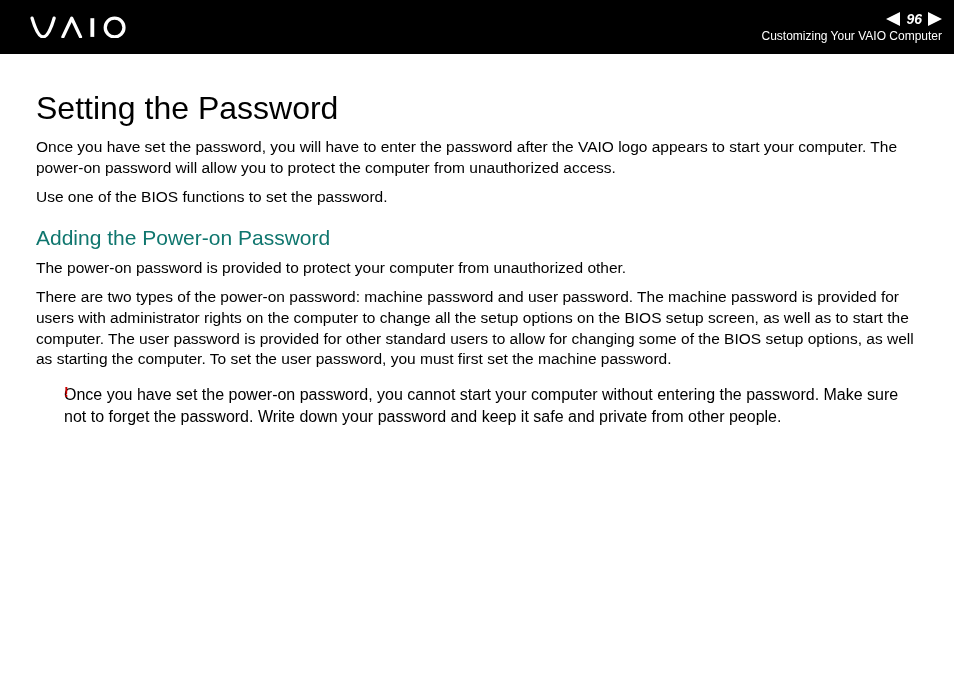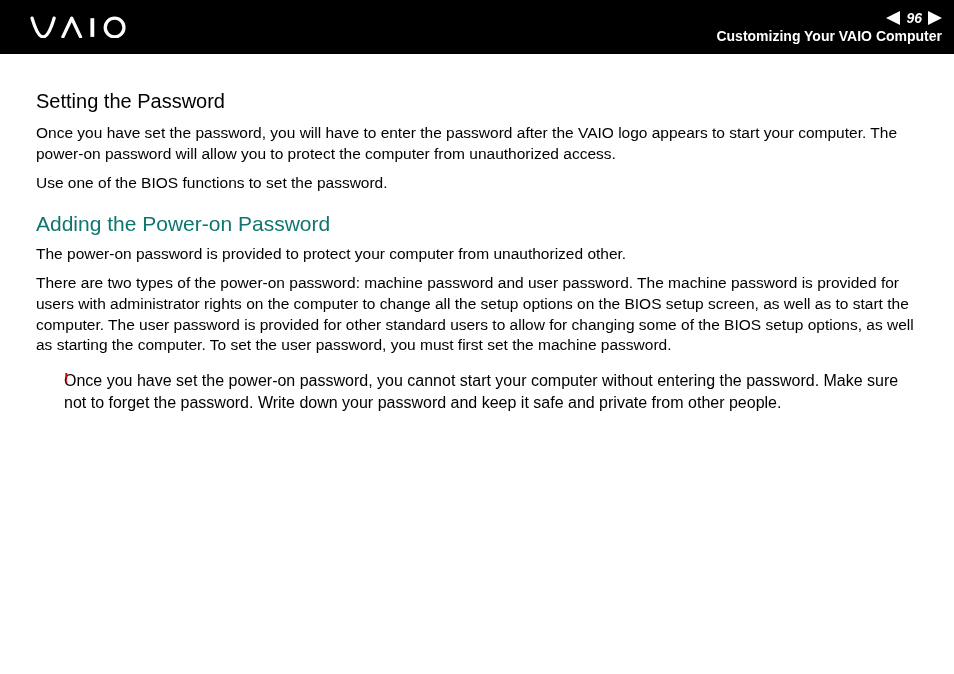--- a/index.html
+++ b/index.html
@@ -51,28 +51,28 @@
     border-top: 7px solid transparent;
     border-bottom: 7px solid transparent;
     border-right: 14px solid #fff;
   }
   .tri-right {
     border-top: 7px solid transparent;
     border-bottom: 7px solid transparent;
     border-left: 14px solid #fff;
   }
   .section-title {
-    font-weight: bold;
-    font-size: 14px;
+    font-weight: normal;
+    font-size: 12px;
   }
   .content {
     padding: 36px 36px 0 36px;
   }
   h1 {
-    font-size: 20px;
+    font-size: 32px;
     font-weight: normal;
     margin-bottom: 10px;
   }
   .para {
     font-size: 15.5px;
     line-height: 1.35;
     margin-bottom: 8px;
   }
   h2 {
     color: #0f766e;

